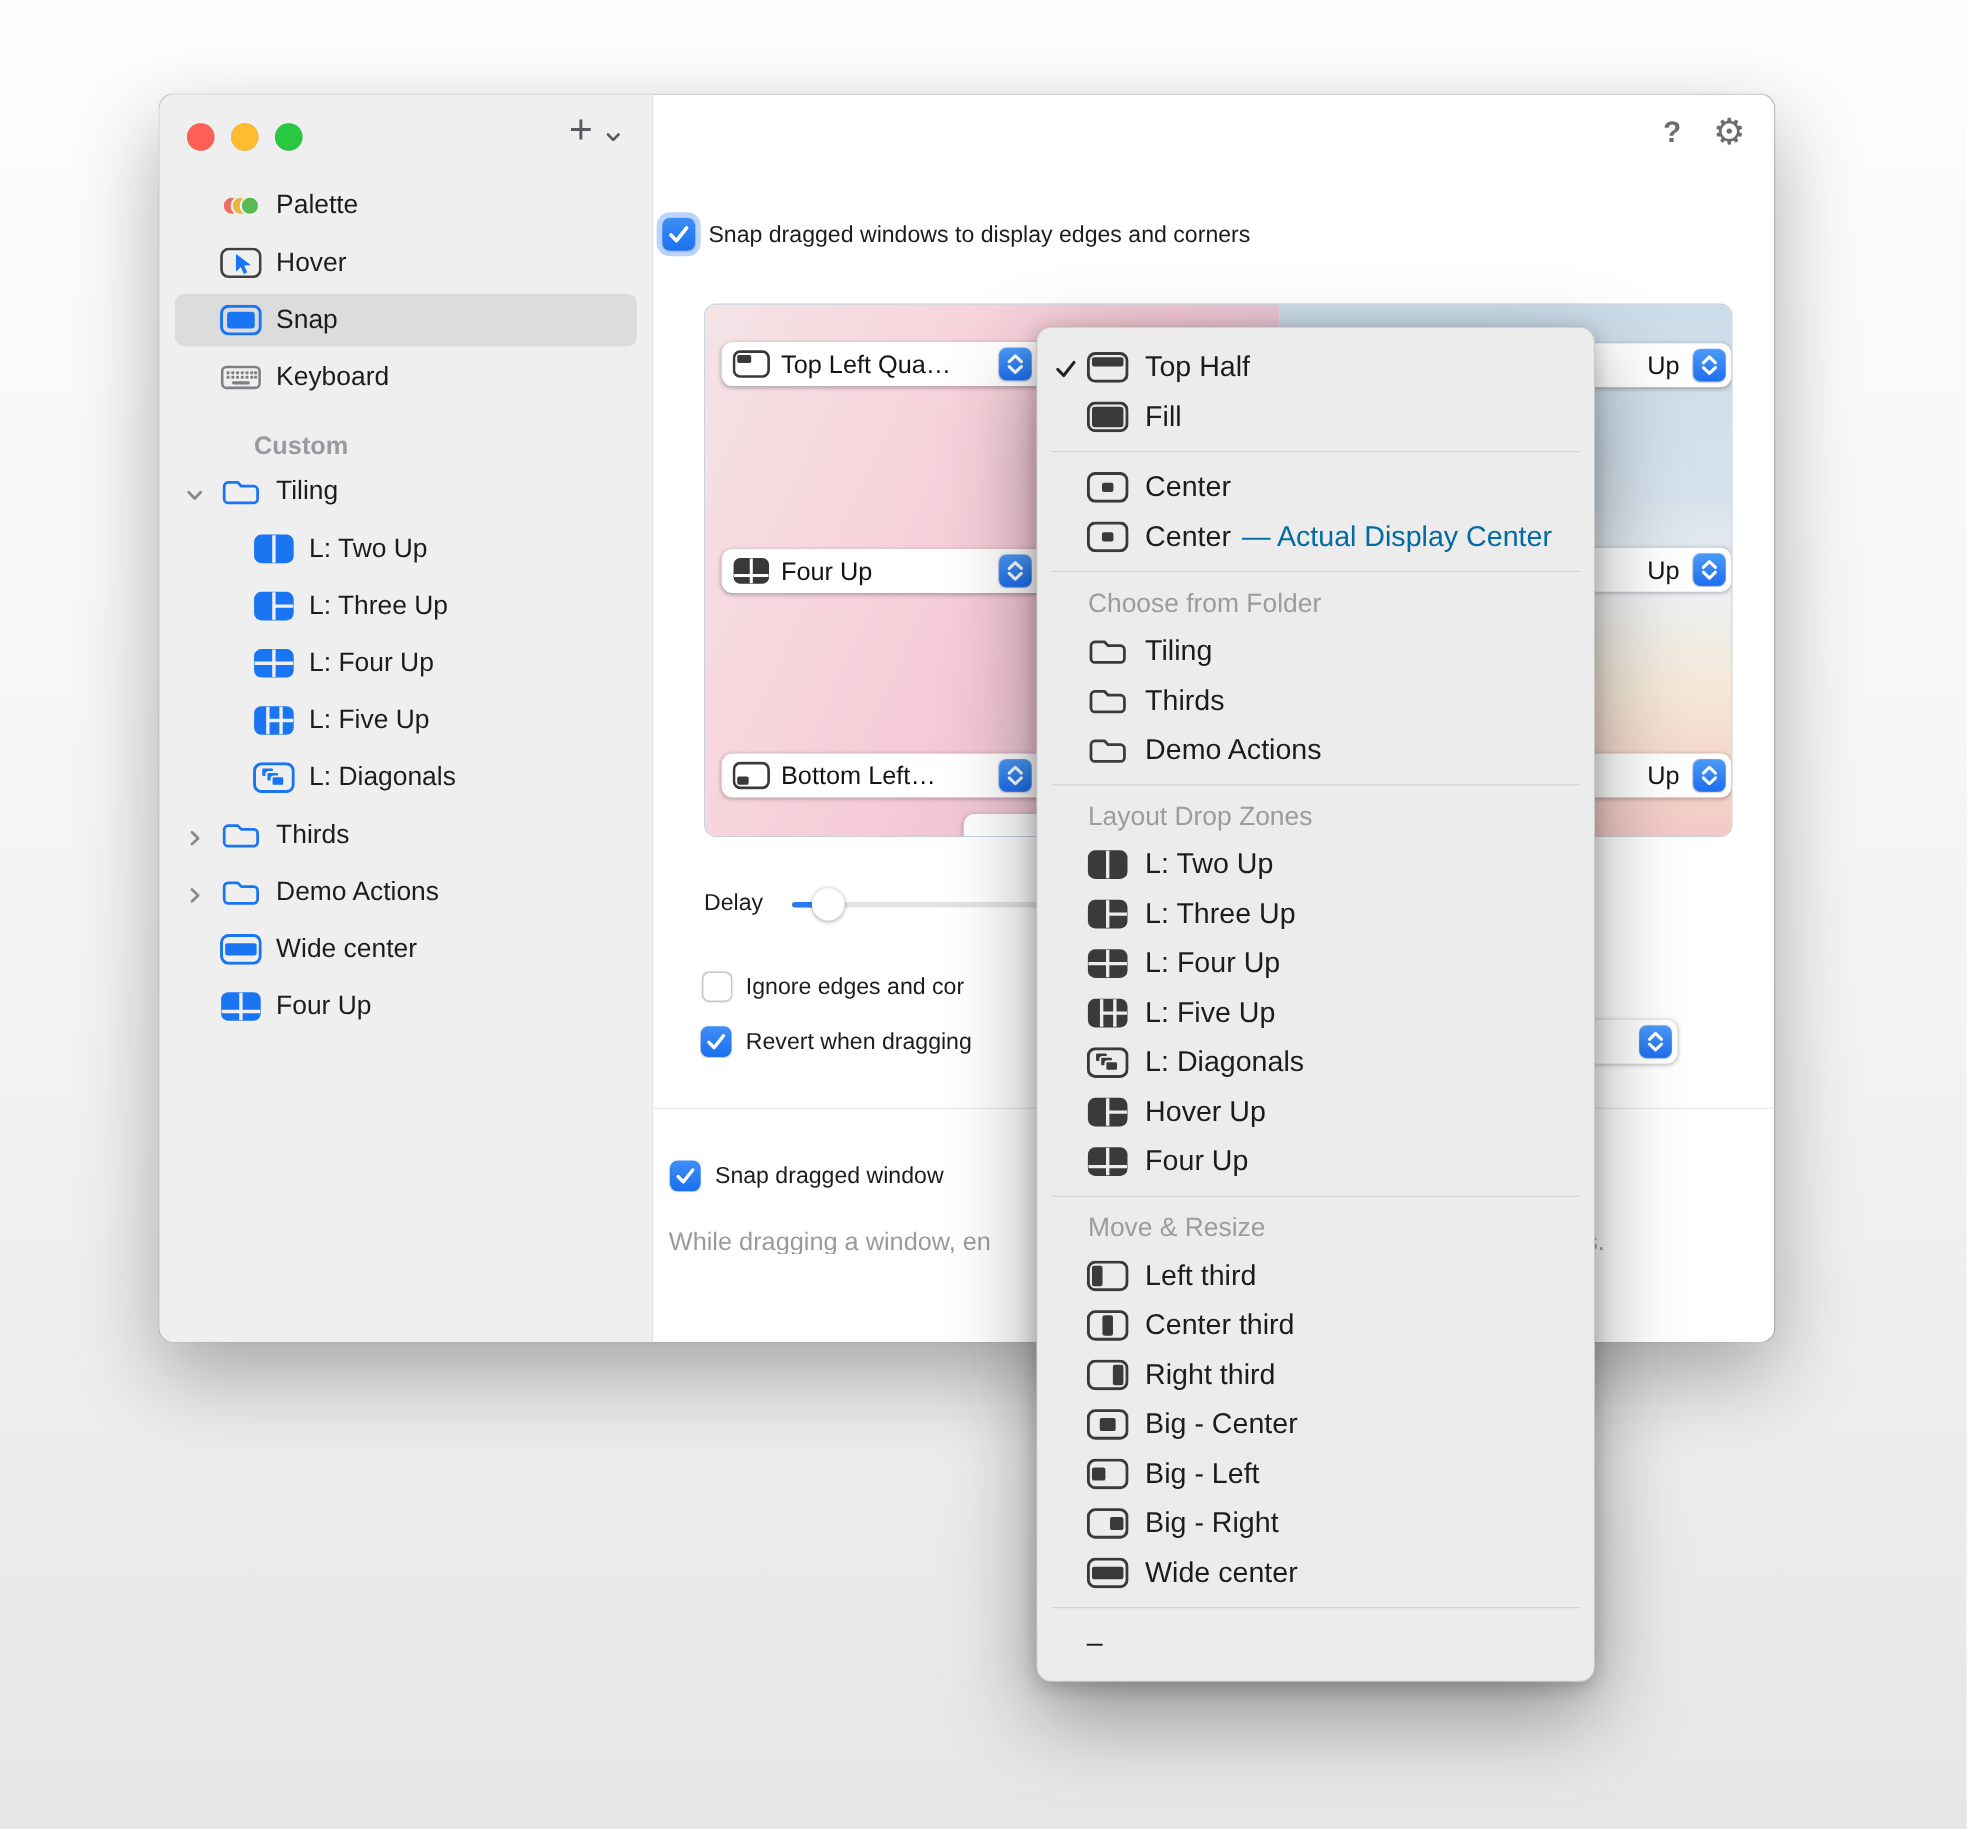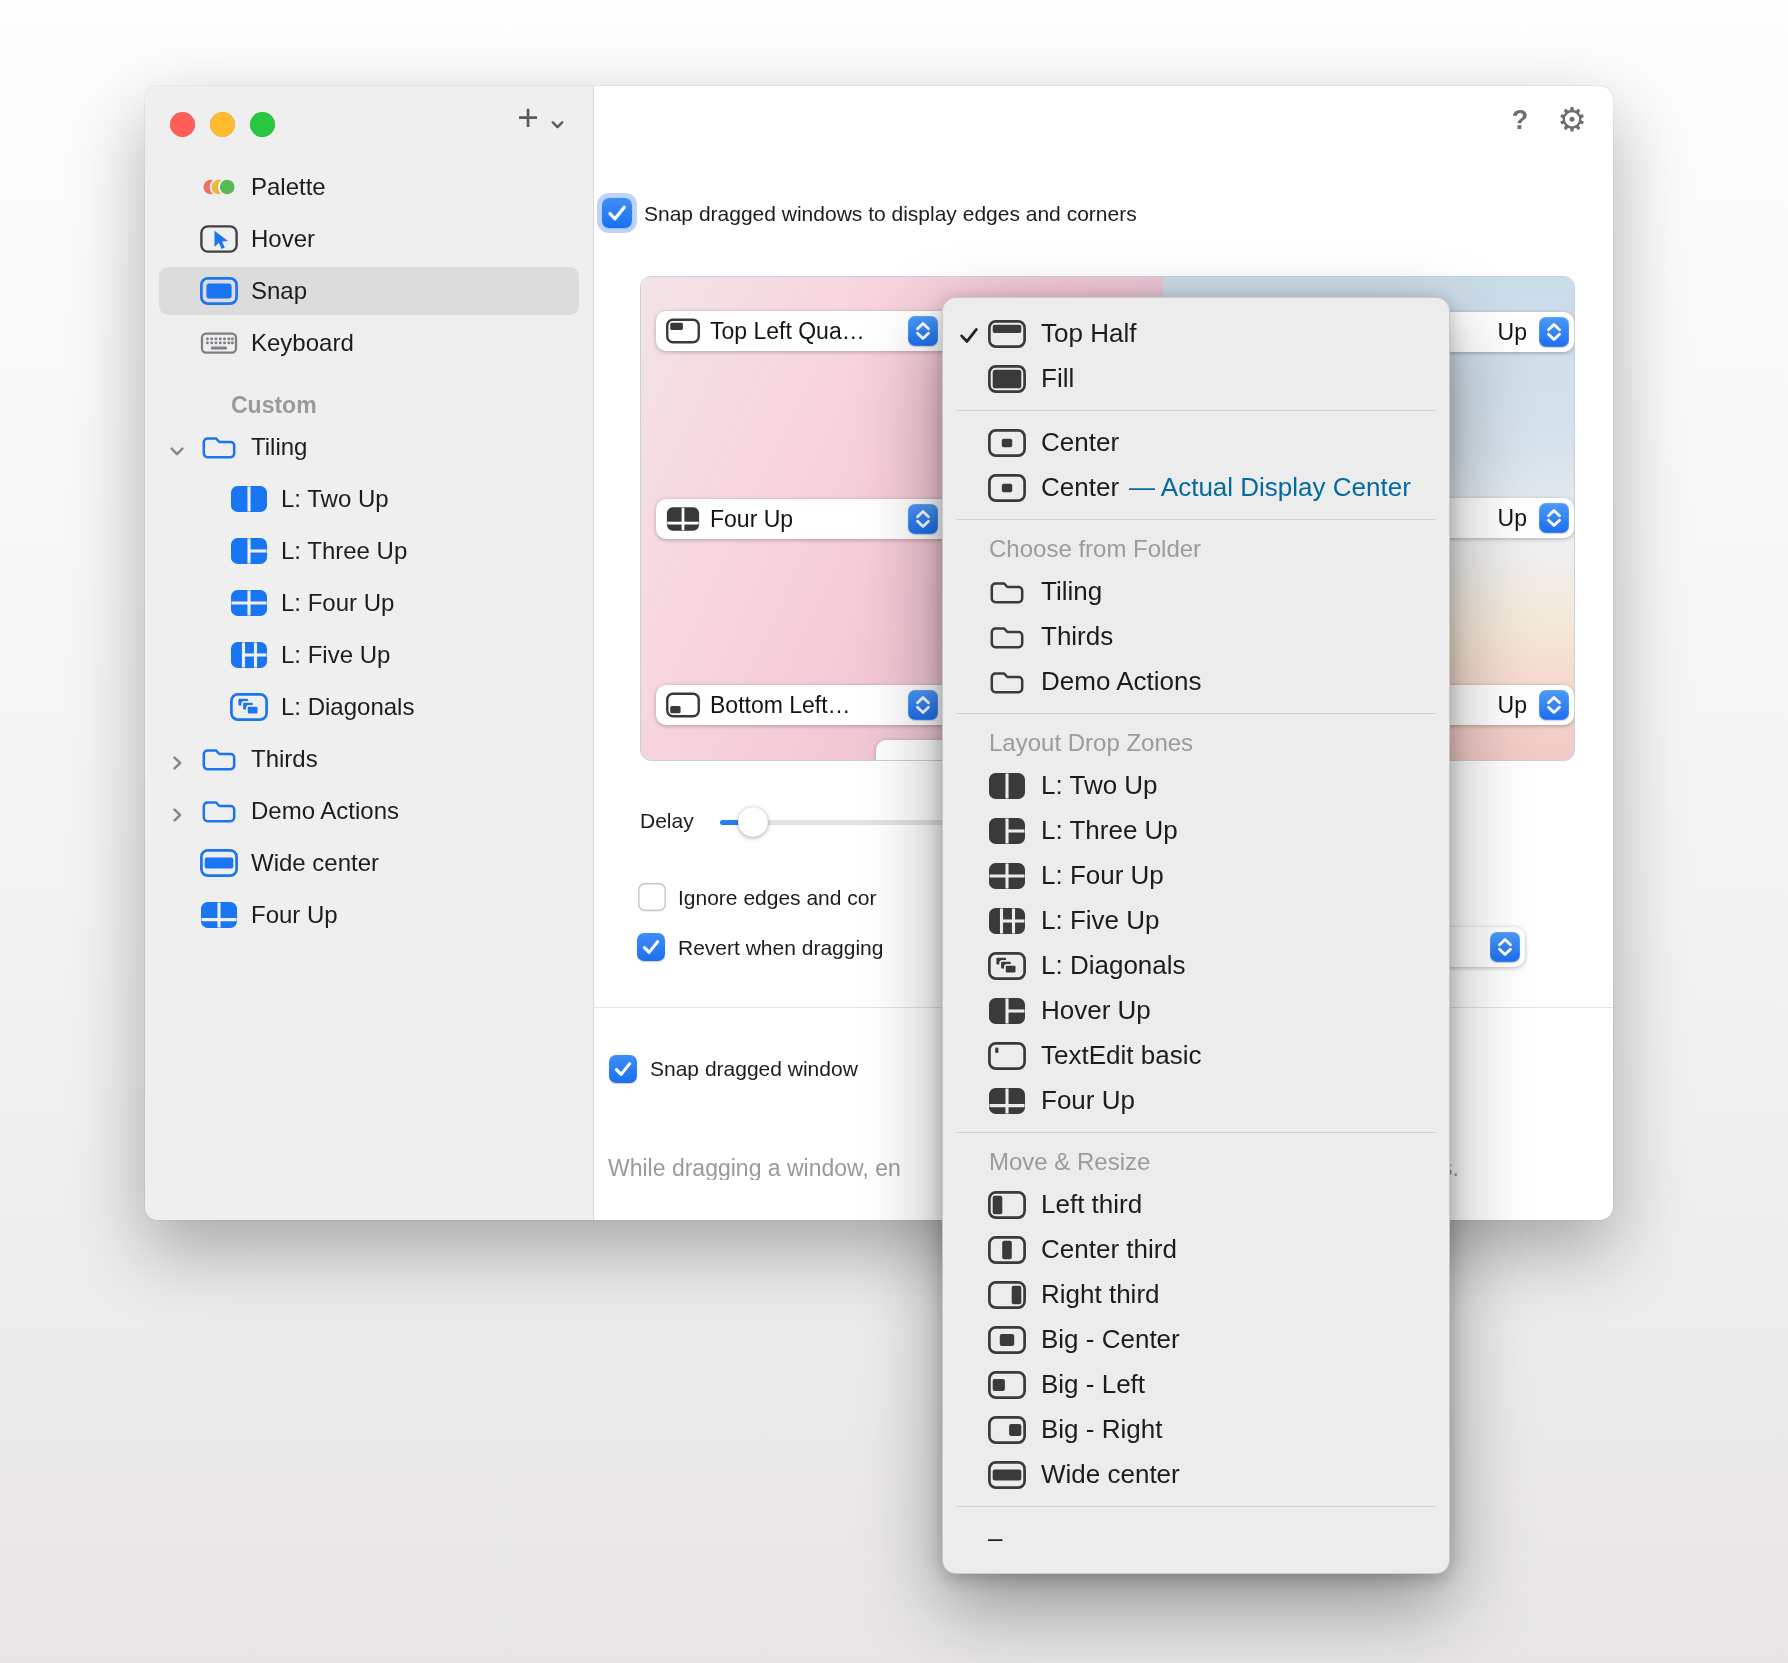--- a/index.html
+++ b/index.html
@@ -34,21 +34,21 @@
   .gear-btn{position:absolute;left:1410px;top:17px;width:34px;height:34px;color:#6b6b70;
     font-size:33px;line-height:34px;text-align:center;}
   .gear-btn::before{content:"⚙";}
   .cb{position:absolute;border-radius:7px;}
   .cb svg{width:100%;height:100%;display:block;}
   .cb.checked{background:linear-gradient(180deg,#3f8ef7,#1a70ef);box-shadow:0 .5px 1px rgba(0,0,0,.2);}
   .cb.un{background:#fff;box-shadow:inset 0 0 0 1.5px #c8c8cc,0 .5px 1px rgba(0,0,0,.08);}
   .cb.focusring{box-shadow:0 0 0 5px rgba(88,146,248,.40),0 .5px 1px rgba(0,0,0,.2);}
   .lbl{position:absolute;font-size:21px;white-space:nowrap;}
   .cliplbl{overflow:hidden;}
-  .graytxt{color:#9a9a9e;font-size:23px;margin-top:40px;}
+  .graytxt{color:#9a9a9e;font-size:23px;}
   
   .preview{position:absolute;left:495px;top:190px;width:933px;height:483px;border:1px solid #c6d1dc;
     border-radius:11px;overflow:hidden;background:#eee;}
   .wpL{position:absolute;left:0;top:0;bottom:0;width:56%;
     background:linear-gradient(115deg,#f3e4e6 0%,#f8d4dc 32%,#f3c7d4 58%,#e2c8da 85%,#d7c7da 100%);}
   .wpR{position:absolute;right:0;top:0;bottom:0;width:44%;
     background:linear-gradient(180deg,#cbdce9 0%,#d6e2ec 36%,#edf0f1 55%,#f4e8d7 72%,#f5d3c9 90%,#f2c9c6 100%);}
   .pill{position:absolute;height:40px;background:#fff;border-radius:10px;display:flex;align-items:center;
     padding:0 17px 0 10px;box-shadow:0 1px 4px rgba(0,0,0,.28);}
   .p-ic{width:34px;height:26px;flex:none;margin-right:10px;}
@@ -530,30 +530,20 @@
             <line x1="19" y1="1.5" x2="19" y2="26.5" stroke="#ececec" stroke-width="3.1"></line>
             <line x1="19" y1="14" x2="36.5" y2="14" stroke="#ececec" stroke-width="3.1"></line>
           </svg>
         </span>
         <span class="m-label">Hover Up</span>
       </div>
       <div class="m-item">
         <span class="m-check"></span>
         <span class="m-ic">
           <svg viewBox="0 0 38 28" xmlns="http://www.w3.org/2000/svg">
-            <rect x="1.4" y="1.4" width="35.2" height="25.2" rx="6.4" fill="none" stroke="#3a3a3c" stroke-width="2.7"></rect>
-            <rect x="7.2" y="5.6" width="3.2" height="5.4" rx="1.2" fill="#3a3a3c"></rect>
-          </svg>
-        </span>
-        <span class="m-label">TextEdit basic</span>
-      </div>
-      <div class="m-item">
-        <span class="m-check"></span>
-        <span class="m-ic">
-          <svg viewBox="0 0 38 28" xmlns="http://www.w3.org/2000/svg">
             <rect x="1" y="1" width="36" height="26" rx="6.6" fill="#3a3a3c"></rect>
             <line x1="19" y1="1.5" x2="19" y2="26.5" stroke="#ececec" stroke-width="3.1"></line>
             <line x1="1.5" y1="18.6" x2="36.5" y2="18.6" stroke="#ececec" stroke-width="3.1"></line>
           </svg>
         </span>
         <span class="m-label">Four Up</span>
       </div>
       <div class="m-sep"></div>
       <div class="m-header">Move &amp; Resize</div>
       <div class="m-item">

